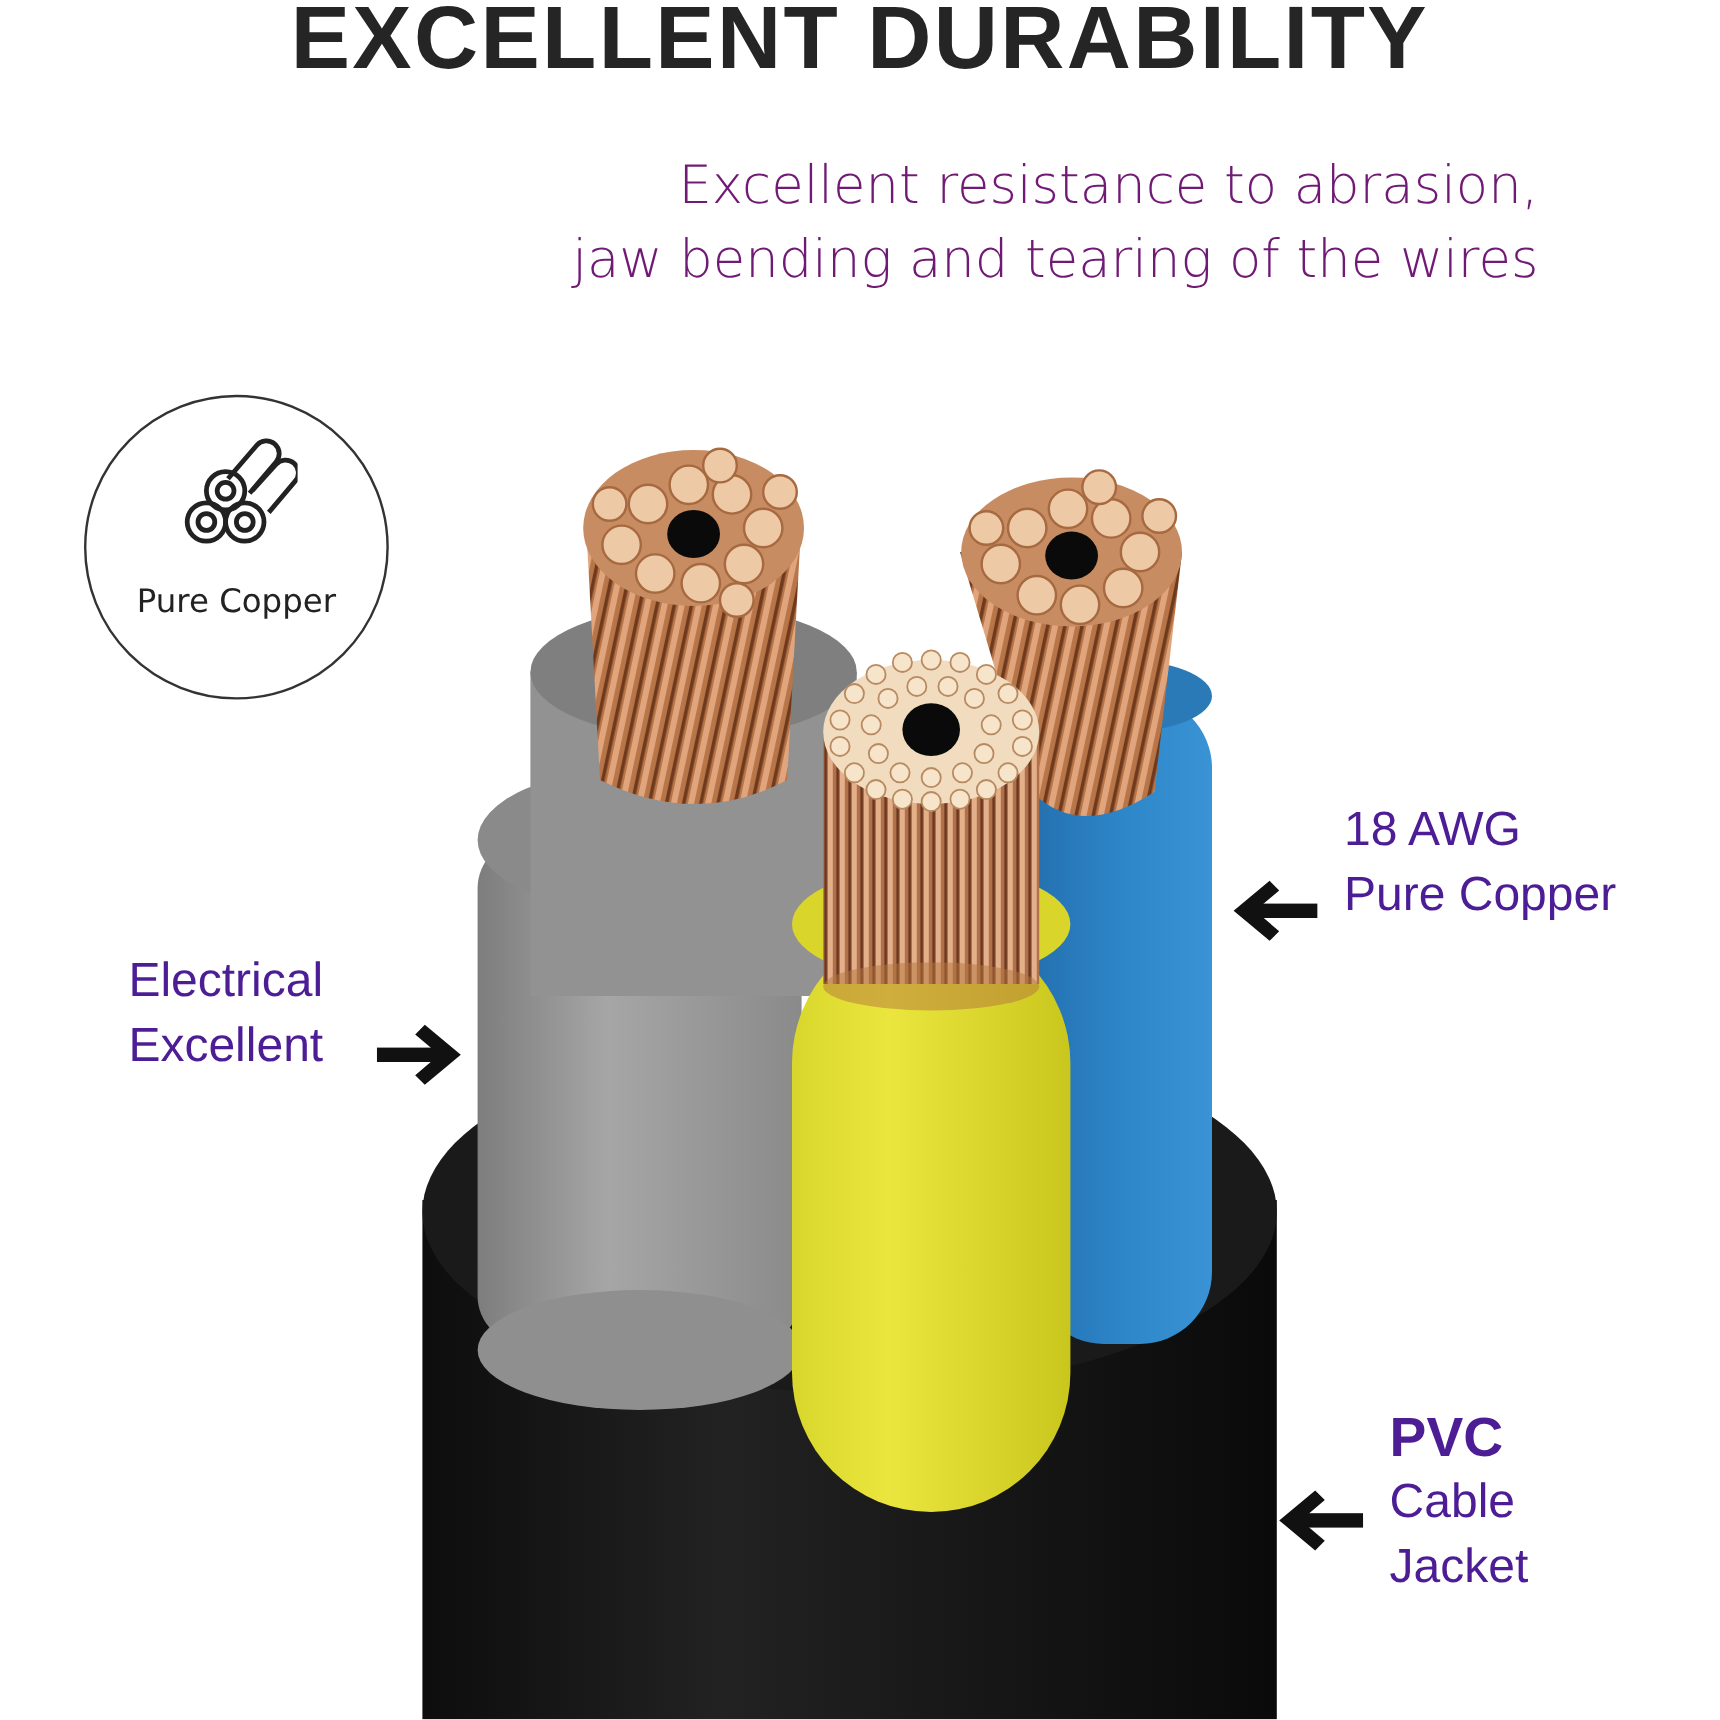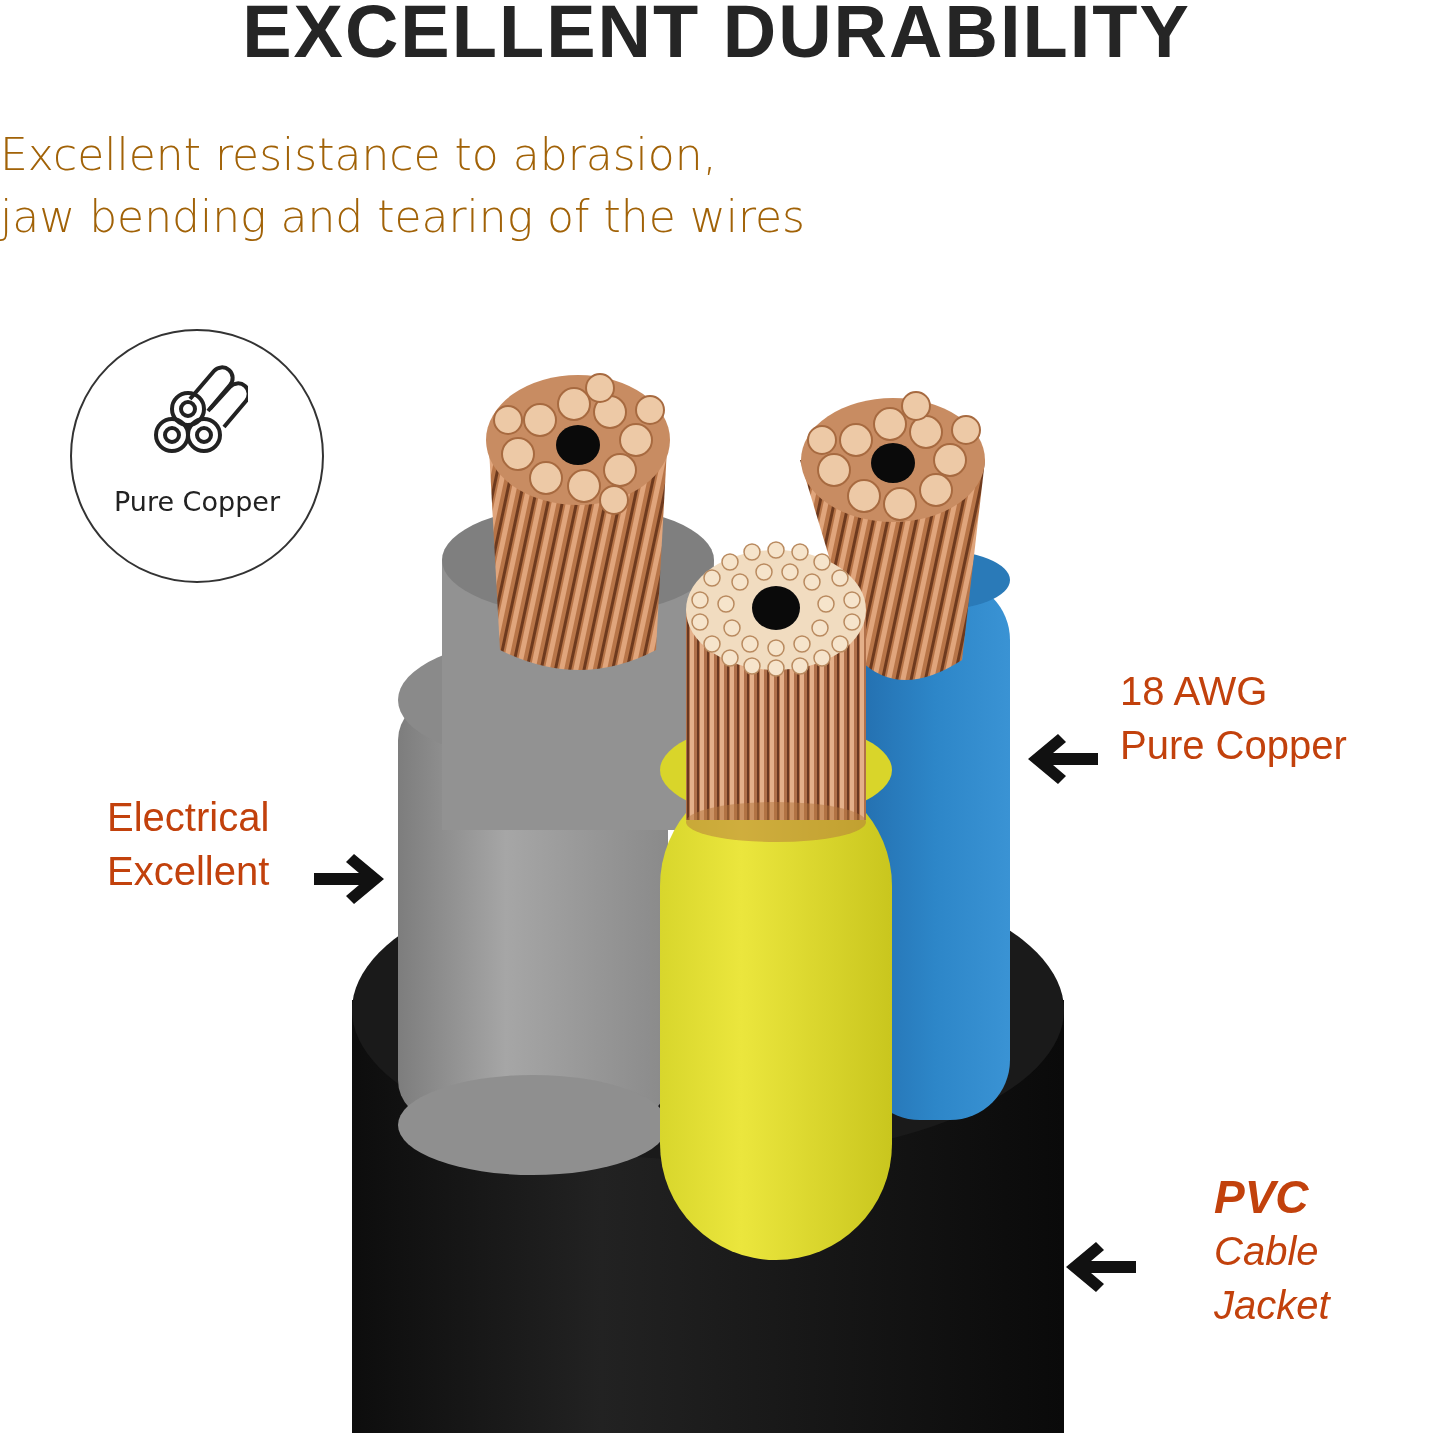--- a/index.html
+++ b/index.html
@@ -1,22 +1,22 @@
 <!DOCTYPE html>
 <html><head>
   <meta charset="utf-8">
   <style>
     html, body { margin: 0; padding: 0; background: #ffffff; }
     body { width: 1433px; height: 1433px; position: relative; overflow: hidden; font-family: "DejaVu Sans", sans-serif; color: #222; }
     .headline { position: absolute; left: 0; top: -8px; width: 1433px; text-align: center; font-family: "Liberation Sans", sans-serif; font-weight: 700; font-size: 74px; letter-spacing: 2px; color: #252525; line-height: 80px; }
-    .subtitle { position: absolute; left: 0; top: 124px; width: 1282px; text-align: left; font-family: "DejaVu Sans", sans-serif; font-weight: 300; font-size: 44px; line-height: 62px; color: #a16207; }
+    .subtitle { position: absolute; left: 0; top: 124px; width: 1282px; text-align: right; font-family: "DejaVu Sans", sans-serif; font-weight: 300; font-size: 44px; line-height: 62px; color: #701a75; }
     .badge { position: absolute; left: 70px; top: 329px; width: 254px; height: 254px; border: 2px solid #333; border-radius: 50%; box-sizing: border-box; }
     .badge svg { position: absolute; left: 80px; top: 32px; }
     .badge-label { position: absolute; left: 0; width: 100%; top: 152px; text-align: center; font-family: "DejaVu Sans", sans-serif; font-size: 27px; line-height: 38px; color: #222; }
-    .callout { position: absolute; font-family: "Liberation Sans", sans-serif; font-size: 40px; line-height: 54px; color: #c2410c; }
+    .callout { position: absolute; font-family: "Liberation Sans", sans-serif; font-size: 40px; line-height: 54px; color: #4c1d95; }
     .callout .bold { font-weight: 700; }
     .arrow { position: absolute; }
     .cable { position: absolute; left: 0; top: 0; }
   </style>
 </head>
 <body>
 
 <div class="headline">EXCELLENT DURABILITY</div>
 <div class="subtitle">
   <div>Excellent resistance to abrasion,</div>
@@ -184,21 +184,21 @@
 
 <div class="callout" style="left:1120px; top:664px;">
   <div>18 AWG</div>
   <div>Pure Copper</div>
 </div>
 <svg class="arrow" style="left:1024px; top:732px;" width="74" height="54" viewBox="0 0 74 54">
   <rect x="18" y="21" width="56" height="12" fill="#111"></rect>
   <path d="M34 2 L4 27 L34 52 L42 44 L22 27 L42 10 Z" fill="#111"></path>
 </svg>
 
-<div class="callout" style="left:1214px; top:1170px;font-style:italic;">
+<div class="callout" style="left:1158px; top:1170px;">
   <div class="bold" style="font-size:46px;">PVC</div>
   <div>Cable</div>
   <div>Jacket</div>
 </div>
 <svg class="arrow" style="left:1062px; top:1240px;" width="74" height="54" viewBox="0 0 74 54">
   <rect x="18" y="21" width="56" height="12" fill="#111"></rect>
   <path d="M34 2 L4 27 L34 52 L42 44 L22 27 L42 10 Z" fill="#111"></path>
 </svg>
 
 </body></html>

